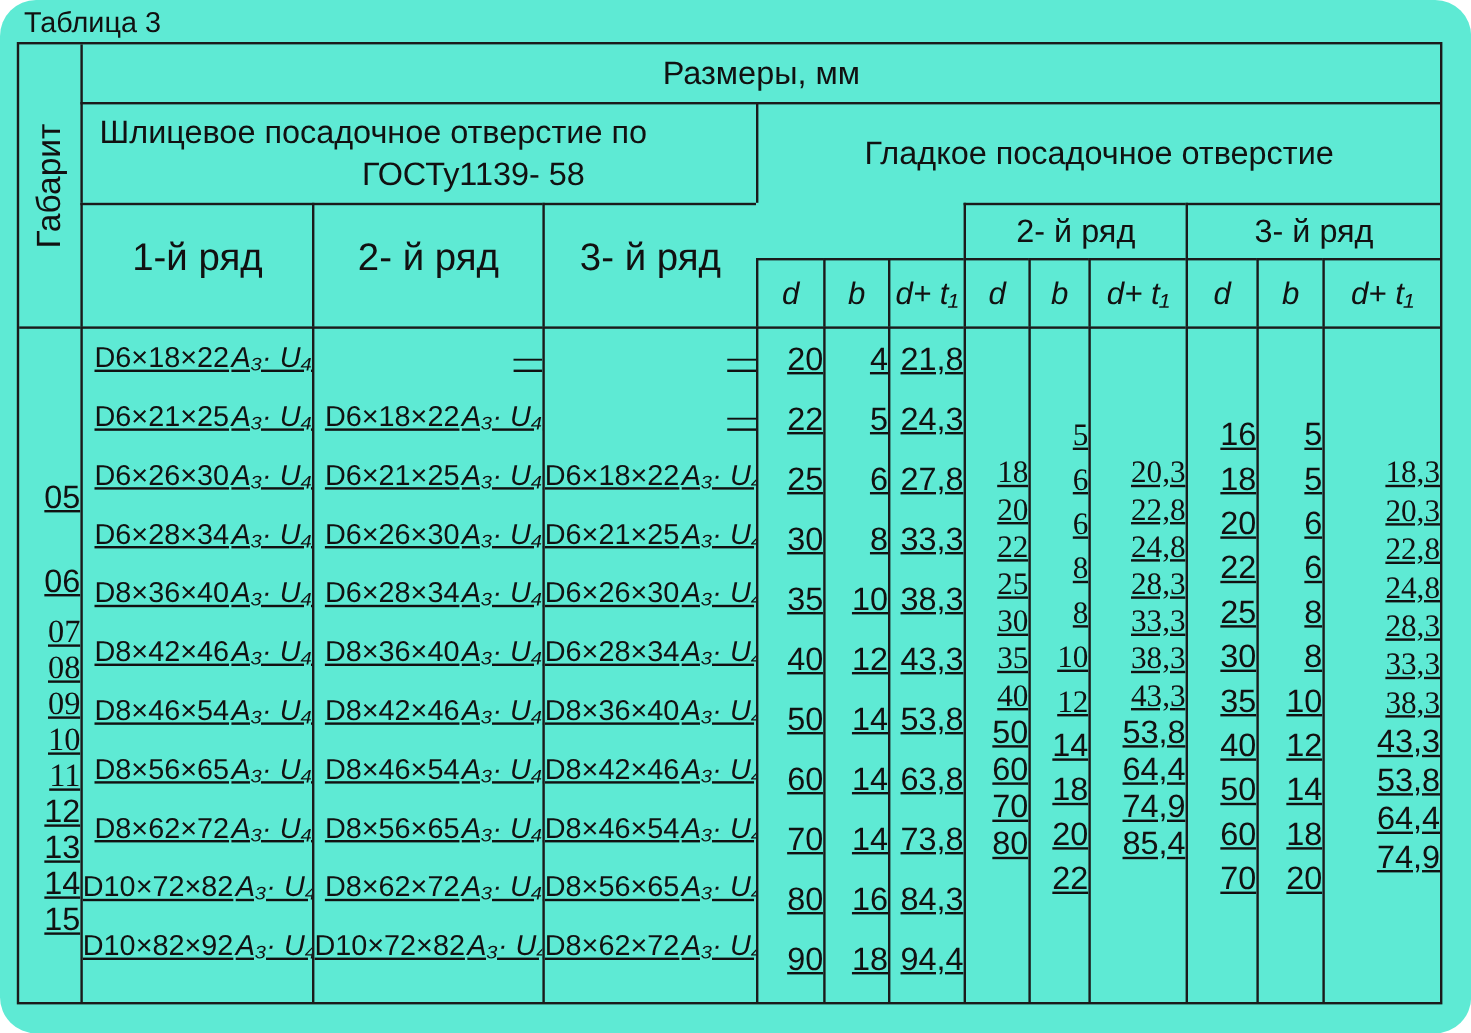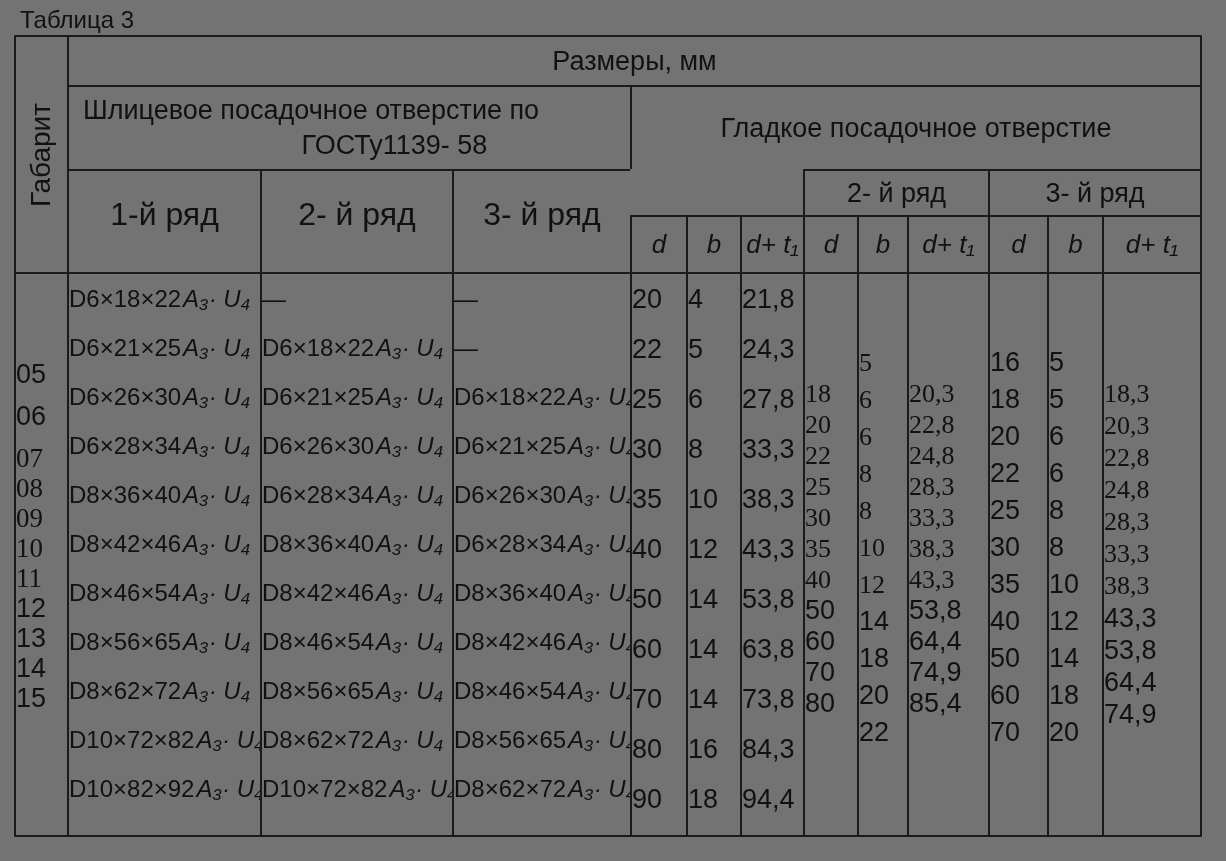--- a/index.html
+++ b/index.html
@@ -1,22 +1,23 @@
 <!DOCTYPE html>
 <html><head>
 <meta charset="utf-8">
 <style>
   html,body{margin:0;padding:0;background:#ffffff;}
   .page{
     position:relative;
     width:1226px;height:861px;
-    background:#737373;
+    background:#5eead4;
     font-family:"Liberation Sans","DejaVu Sans",sans-serif;
     color:#111;
     overflow:hidden;
+    border-radius:30px;
   }
   .t-title{
     position:absolute;left:20px;top:6px;
     font-size:24px;font-weight:400;
   }
   .tbl{
     position:absolute;left:14px;top:35px;
     width:1184px;height:798px;
     display:grid;
     grid-template-columns:51px 193px 192px 178px 56px 54px 63px 54px 50px 81px 59px 55px 98px;
@@ -38,36 +39,36 @@
   .sr{grid-row:3/5;display:flex;align-items:center;justify-content:center;font-size:32px;padding-bottom:14px;}
   .sr1{grid-column:2;}.sr2{grid-column:3;}.sr3{grid-column:4;}
   .gr{grid-row:3;display:flex;align-items:center;justify-content:center;font-size:27px;}
   .gr1{grid-column:5/8;}.gr2{grid-column:8/11;}.gr3{grid-column:11/14;}
   .sub{grid-row:4;display:flex;align-items:center;justify-content:center;
        font-size:26px;font-style:italic;}
   .c5{grid-column:5;}.c6{grid-column:6;}.c7{grid-column:7;}.c8{grid-column:8;}
   .c9{grid-column:9;}.c10{grid-column:10;}.c11{grid-column:11;}.c12{grid-column:12;}.c13{grid-column:13;}
 
   
-  .bodycol{grid-row:5;text-align:left;font-size:27px;}
+  .bodycol{grid-row:5;text-align:right;font-size:27px;text-decoration:underline;}
   .bc1{grid-column:1;}.bc2{grid-column:2;}.bc3{grid-column:3;}.bc4{grid-column:4;}
   .bc5{grid-column:5;}.bc6{grid-column:6;}.bc7{grid-column:7;}.bc8{grid-column:8;}
   .bc9{grid-column:9;}.bc10{grid-column:10;}.bc11{grid-column:11;}.bc12{grid-column:12;}.bc13{grid-column:13;}
 
   .cell-line{white-space:nowrap;}
   .serif{font-family:"Liberation Serif","DejaVu Serif",serif;font-size:26px;}
 
   
   .h49 .cell-line{height:49px;line-height:49px;font-size:24px;}
   .g1 .cell-line{height:50px;line-height:50px;}
 
   
   .gabcol{padding-top:85px;}
   .gabcol .cell-line{height:30px;line-height:30px;font-size:27px;}
-  .gabcol .cell-line:nth-child(-n+2){margin-bottom:12px;}
+  .gabcol .cell-line:nth-child(-n+2){margin-bottom:12px;margin-top:40px;}
 
   
   .g2dt{padding-top:104px;}
   .g2dt .cell-line{height:31px;line-height:31px;}
   .g2b{padding-top:70px;}
   .g2b .cell-line{height:37px;line-height:37px;}
 
   
   .g3db{padding-top:70px;}
   .g3db .cell-line{height:37px;line-height:37px;}

